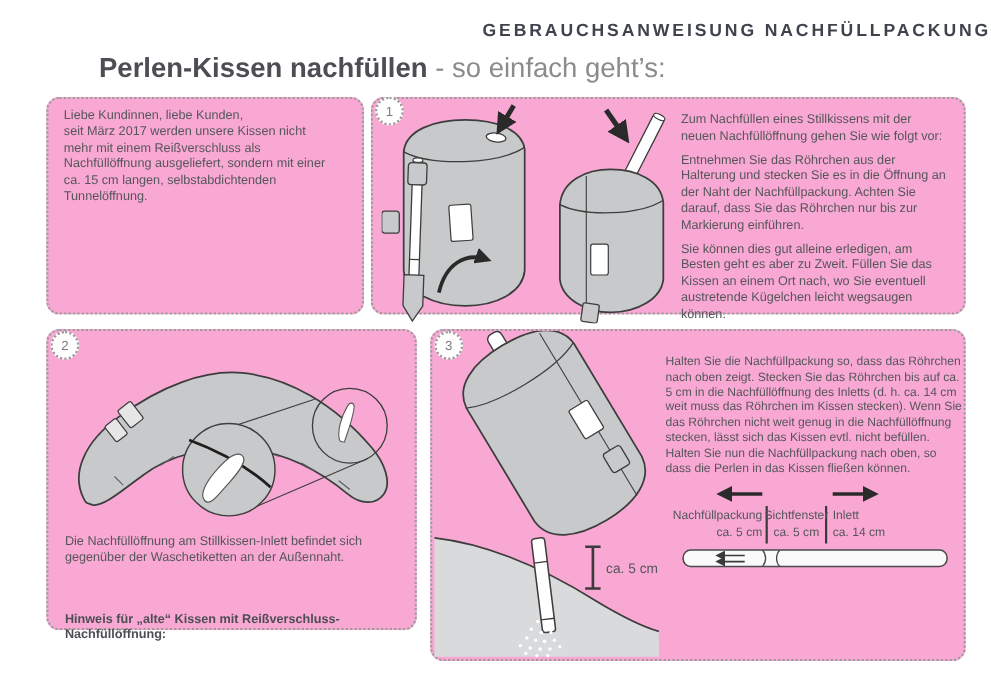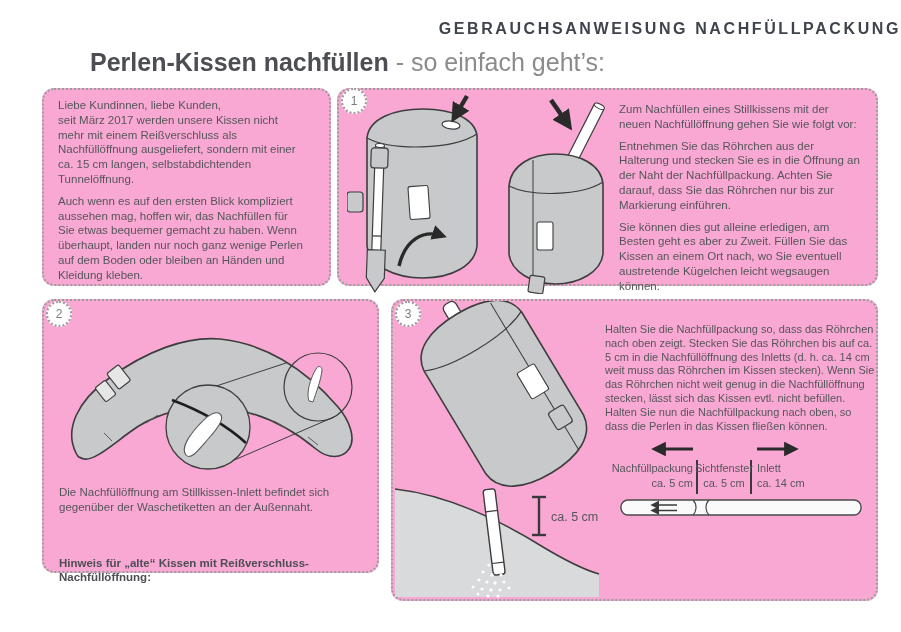--- a/index.html
+++ b/index.html
@@ -41,21 +41,20 @@
   <h1 class="doc-title">GEBRAUCHSANWEISUNG NACHFÜLLPACKUNG</h1>
 
   <div class="subtitle">
     <span class="st-bold">Perlen-Kissen nachfüllen</span>
     <span class="st-light">- so einfach geht’s:</span>
   </div>
 
   <section class="box box-intro body-text">
     <p class="m0">Liebe Kundinnen, liebe Kunden,</p>
     <p>seit März 2017 werden unsere Kissen nicht mehr mit einem Reißverschluss als Nachfüllöffnung ausgeliefert, sondern mit einer ca. 15 cm langen, selbstabdichtenden Tunnelöffnung.</p>
-    <p>Auch wenn es auf den ersten Blick kompliziert aussehen mag, hoffen wir, das Nachfüllen für Sie etwas bequemer gemacht zu haben. Wenn überhaupt, landen nur noch ganz wenige Perlen auf dem Boden oder bleiben an Händen und Kleidung kleben.</p>
   </section>
 
   <section class="box box-step1">
     <div class="badge b1">
       <span>1</span>
     </div>
     <div class="s1-illu">
       <svg width="272" height="200" viewBox="0 0 272 200">
         <defs>
           <marker id="ah1" markerWidth="4.4" markerHeight="4.4" refX="3.2" refY="2.2" orient="auto">

